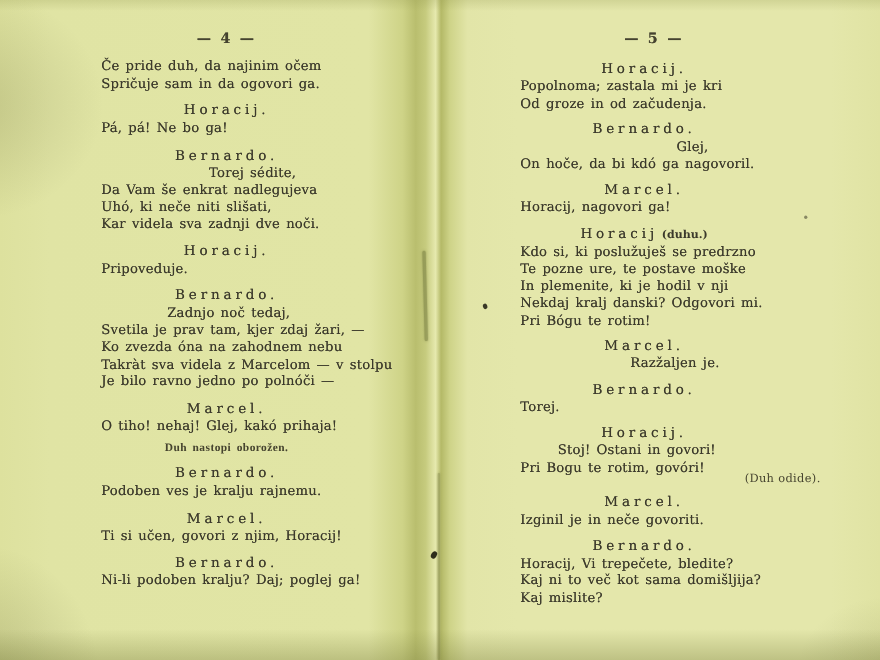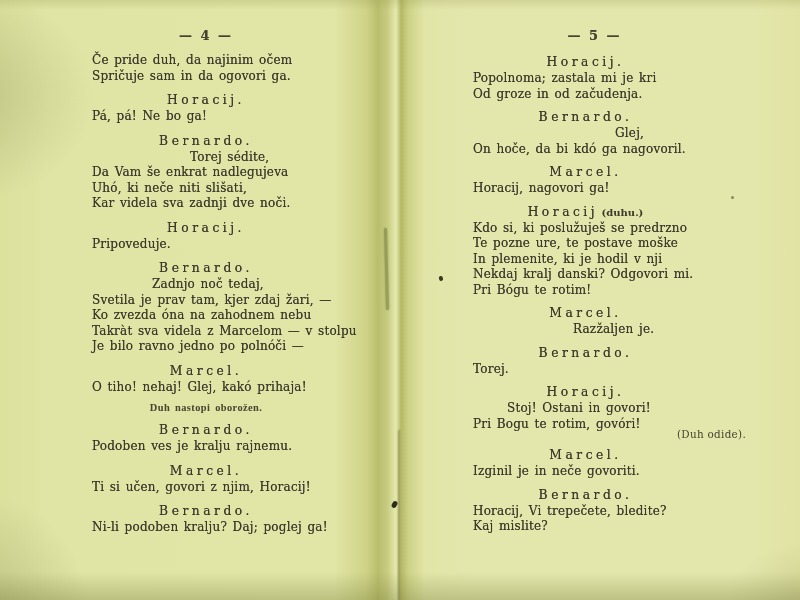--- a/index.html
+++ b/index.html
@@ -137,16 +137,17 @@
         <div class="speaker"><span class="speaker-text">Bernardo.</span></div>
         <div class="line">Torej.</div>
         <div class="speaker"><span class="speaker-text">Horacij.</span></div>
         <div class="line" style="padding-left: 34px;">Stoj! Ostani in govori!</div>
         <div class="line">Pri Bogu te rotim, govóri!</div>
         <div class="stage-right">(Duh odide).</div>
         <div class="speaker"><span class="speaker-text">Marcel.</span></div>
         <div class="line">Izginil je in neče govoriti.</div>
         <div class="speaker"><span class="speaker-text">Bernardo.</span></div>
         <div class="line">Horacij, Vi trepečete, bledite?</div>
+        <div class="line">Kaj ni to več kot sama domišljija?</div>
         <div class="line">Kaj mislite?</div>
       </div>
   </div>
 </div>
 
 </body></html>

